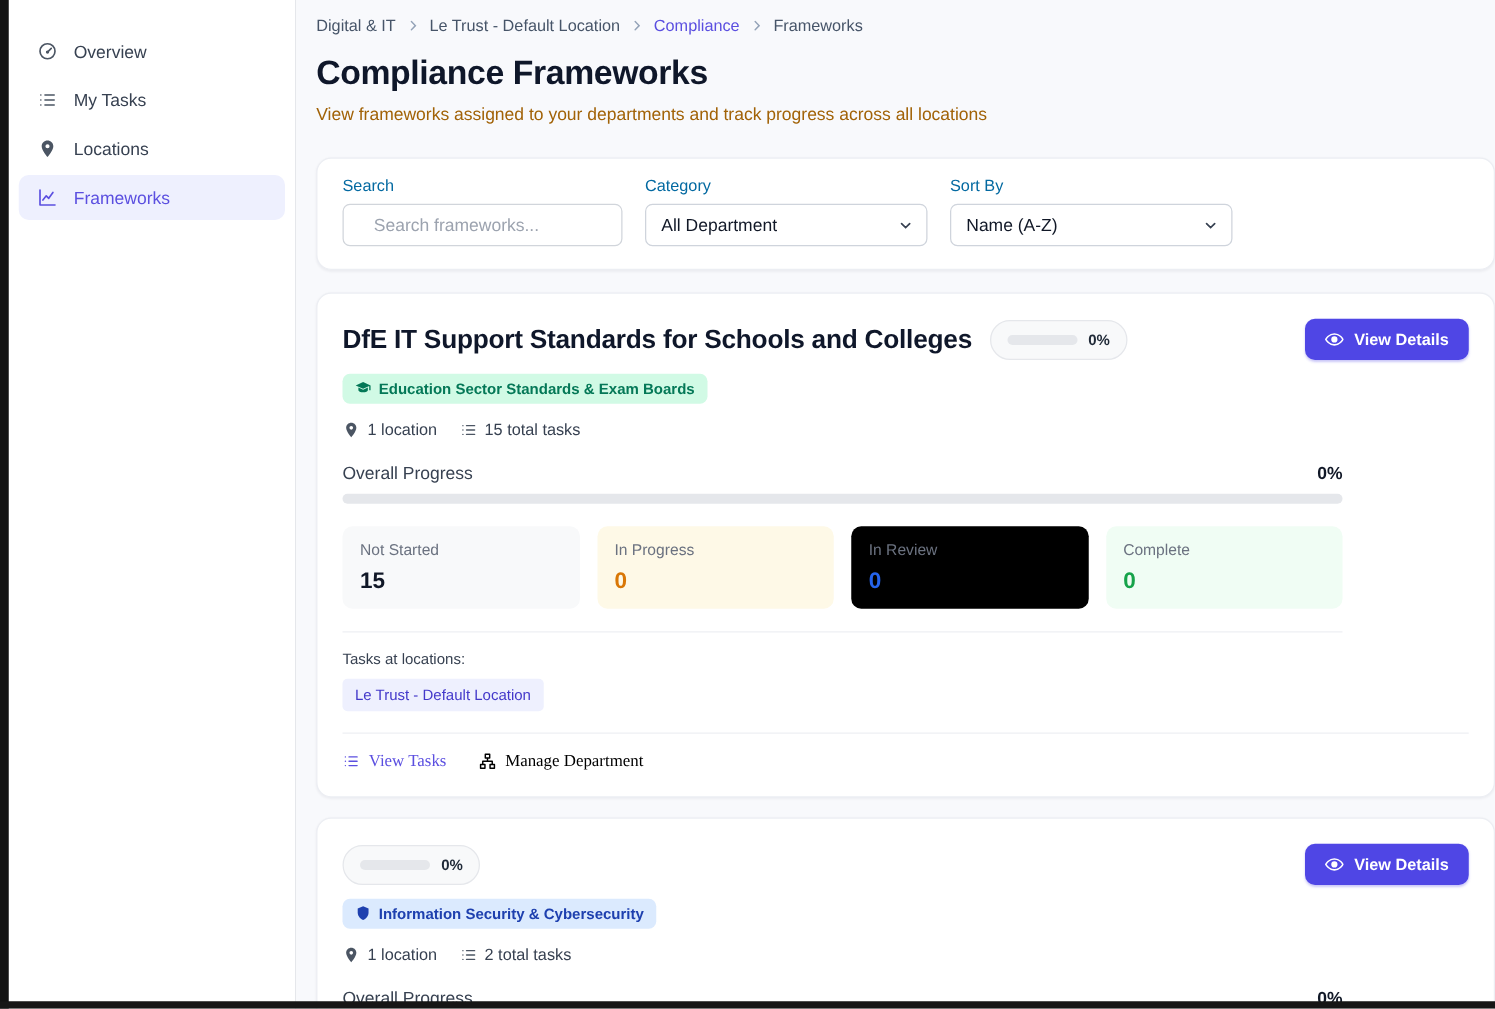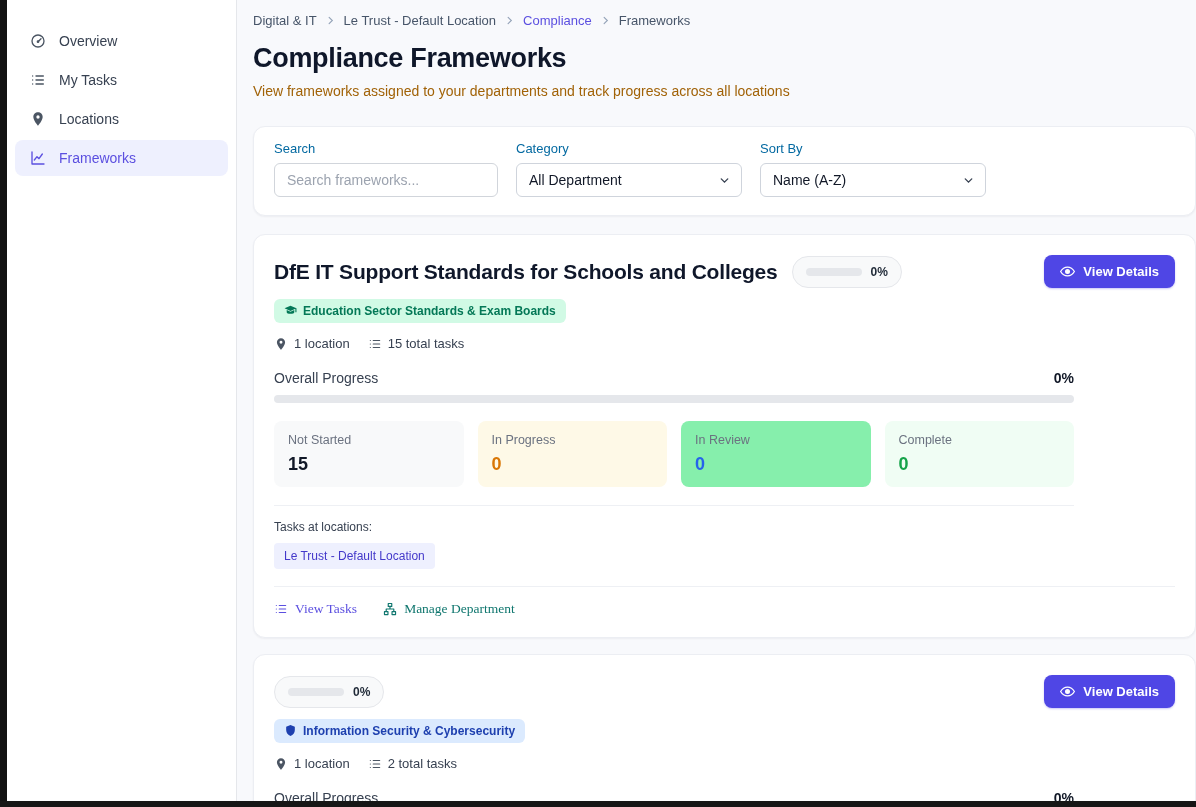--- a/index.html
+++ b/index.html
@@ -45,21 +45,21 @@
   
   .filter-card {
     background: #fff; border: 1px solid #eceef3; border-radius: 12px;
     box-shadow: 0 1px 2px rgba(16,24,40,.05);
     padding: 14px 20px 18px; display: flex; gap: 18px; margin-bottom: 18px;
   }
   .field { display: flex; flex-direction: column; }
   .field label { font-size: 13px; color: #0369a1; font-weight: 500; margin-bottom: 7px; }
   .text-input {
     width: 224px; height: 34px; border: 1px solid #d1d5db; border-radius: 6px;
-    padding: 0 12px; font-size: 14px; font-family: "Liberation Sans", sans-serif;
+    padding: 0 24px; font-size: 14px; font-family: "Liberation Sans", sans-serif;
     color: #111827; background: #fff; outline: none;
   }
   .text-input::placeholder { color: #9ca3af; }
   .select {
     width: 226px; height: 34px; border: 1px solid #cfd4dc; border-radius: 6px;
     background: #fff; display: flex; align-items: center; justify-content: space-between;
     padding: 0 10px 0 12px; font-size: 14px; color: #111827; cursor: pointer;
   }
   .select .chev { width: 13px; height: 13px; color: #374151; display: inline-flex; }
   .select .chev svg { width: 100%; height: 100%; }
@@ -107,35 +107,35 @@
   .progress-value { font-size: 14px; font-weight: 800; color: #111827; }
   .track { height: 8px; background: #e5e7eb; border-radius: 4px; overflow: hidden; }
   .fill { height: 100%; width: 0; background: #4f46e5; }
 
   .stats { width: 800px; display: grid; grid-template-columns: repeat(4, 1fr); gap: 14px; margin-top: 18px; }
   .stat { border-radius: 8px; padding: 12px 14px; }
   .stat .s-label { font-size: 12.5px; color: #6b7280; margin-bottom: 7px; }
   .stat .s-value { font-size: 18px; font-weight: 700; }
   .stat.gray  { background: #f8f9fa; }           .stat.gray  .s-value { color: #111827; }
   .stat.amber { background: #fef9e7; }           .stat.amber .s-value { color: #d97706; }
-  .stat.blue  { background: #86efac; }           .stat.blue  .s-value { color: #2563eb; }
+  .stat.blue  { background: #000000; }           .stat.blue  .s-value { color: #2563eb; }
   .stat.green { background: #f0fdf4; }           .stat.green .s-value { color: #16a34a; }
 
   .divider-inner { width: 800px; border-top: 1px solid #eef0f4; margin: 18px 0 14px; }
   .loc-label { font-size: 12px; color: #374151; margin-bottom: 9px; }
   .chip {
     display: inline-block; background: #eef0fe; color: #4338ca;
     font-size: 12px; font-weight: 500; padding: 6px 10px; border-radius: 4px; cursor: pointer;
   }
   .divider-full { border-top: 1px solid #eef0f4; margin-top: 17px; }
   .fw-footer { display: flex; align-items: center; gap: 26px; padding-top: 14px; }
   .f-link { display: inline-flex; align-items: center; gap: 7px; font-size: 13.5px; font-weight: 500; cursor: pointer; font-family: Liberation Serif, serif; }
   .f-link .icn { width: 14px; height: 14px; display: inline-flex; }
   .f-link.purple { color: #5b4fe0; }
-  .f-link.dark { color: #0f766e; justify-content: center; }
+  .f-link.dark { color: #000000; justify-content: center; }
 </style>
 </head>
 <body>
 
 <div class="edge-left"></div>
 <div class="edge-bottom"></div>
 
 <div class="app">
 
   <nav class="sidebar">

